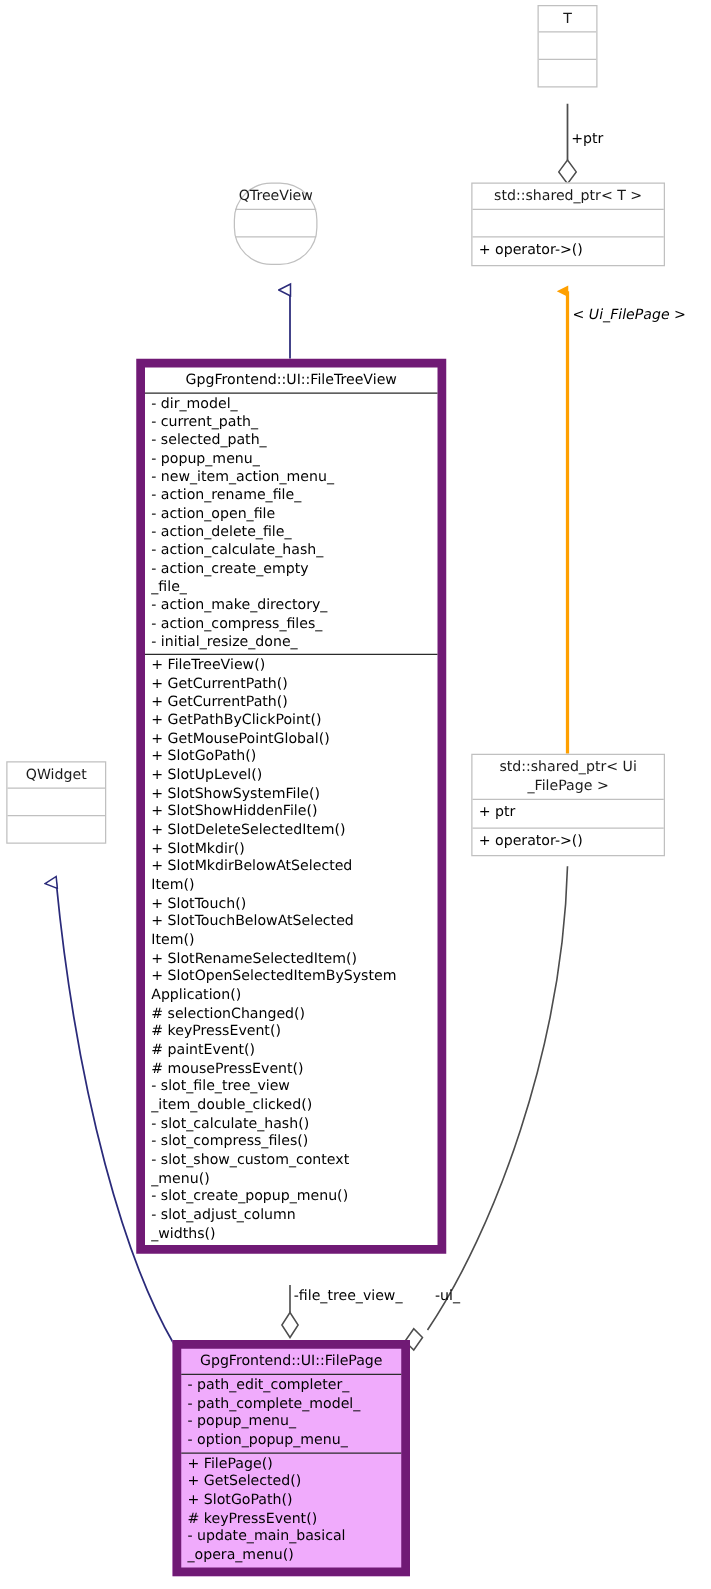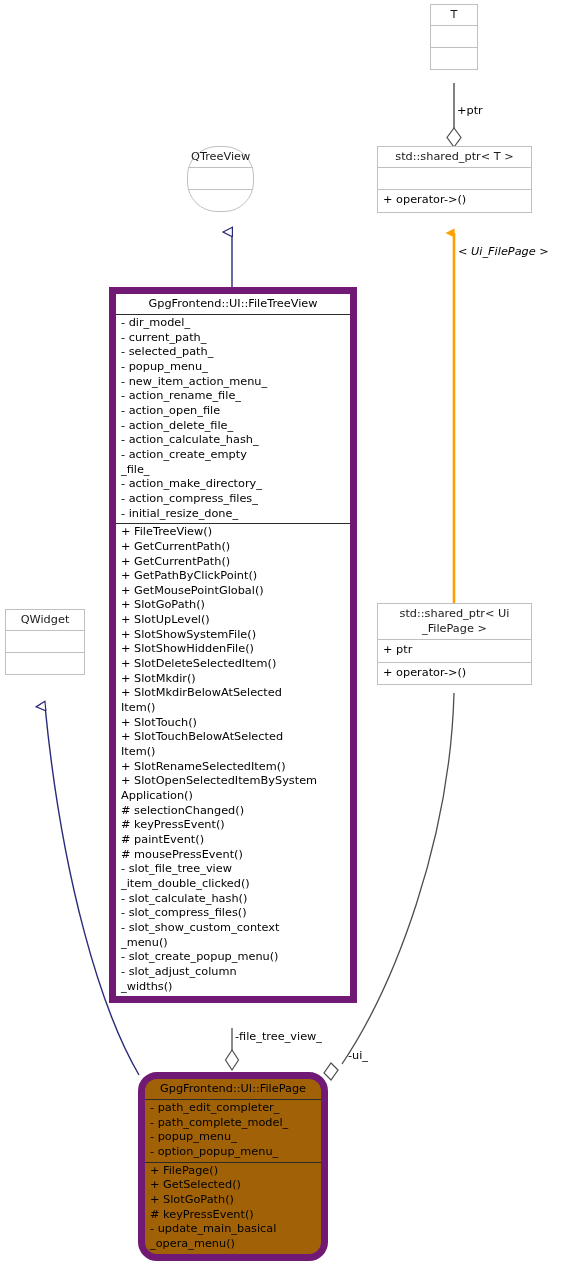--- a/index.html
+++ b/index.html
@@ -34,22 +34,21 @@
     box-sizing: border-box;
     background: #ffffff;
   }
   .node.ext {
     border: 1px solid #c0c0c0;
   }
   .node.own {
     border: 7px solid #701a75;
   }
   .node.filled {
-    background: #a16207;
-    border-radius: 19px;
+    background: #f0abfc;
   }
   .compartment {
     box-sizing: border-box;
     padding: 1px 4px 2px 5px;
   }
   .compartment + .compartment {
     border-top: 1px solid #c0c0c0;
   }
   .node.own .compartment + .compartment {
     border-top: 1px solid #2b2b2b;
@@ -217,21 +216,21 @@
 _FilePage &gt;</div>
     <div class="compartment members" style="padding-top:3px; padding-bottom:4px;">
       <div class="m">+ ptr</div>
     </div>
     <div class="compartment members" style="padding-top:3px; padding-bottom:4px;">
       <div class="m">+ operator-&gt;()</div>
     </div>
   </div>
 
   <div class="edge-label" style="left:235px; top:1030px;">-file_tree_view_</div>
-  <div class="edge-label" style="left:348px; top:1030px;margin-top:19px;">-ui_</div>
+  <div class="edge-label" style="left:348px; top:1030px;">-ui_</div>
 
   <div class="node own filled" style="left:138px; top:1072px; width:190px;">
     <div class="compartment title">GpgFrontend::UI::FilePage</div>
     <div class="compartment members" id="fp-attrs">
         <div class="m">- path_edit_completer_</div>
         <div class="m">- path_complete_model_</div>
         <div class="m">- popup_menu_</div>
         <div class="m">- option_popup_menu_</div>
       </div>
     <div class="compartment members" id="fp-ops">

